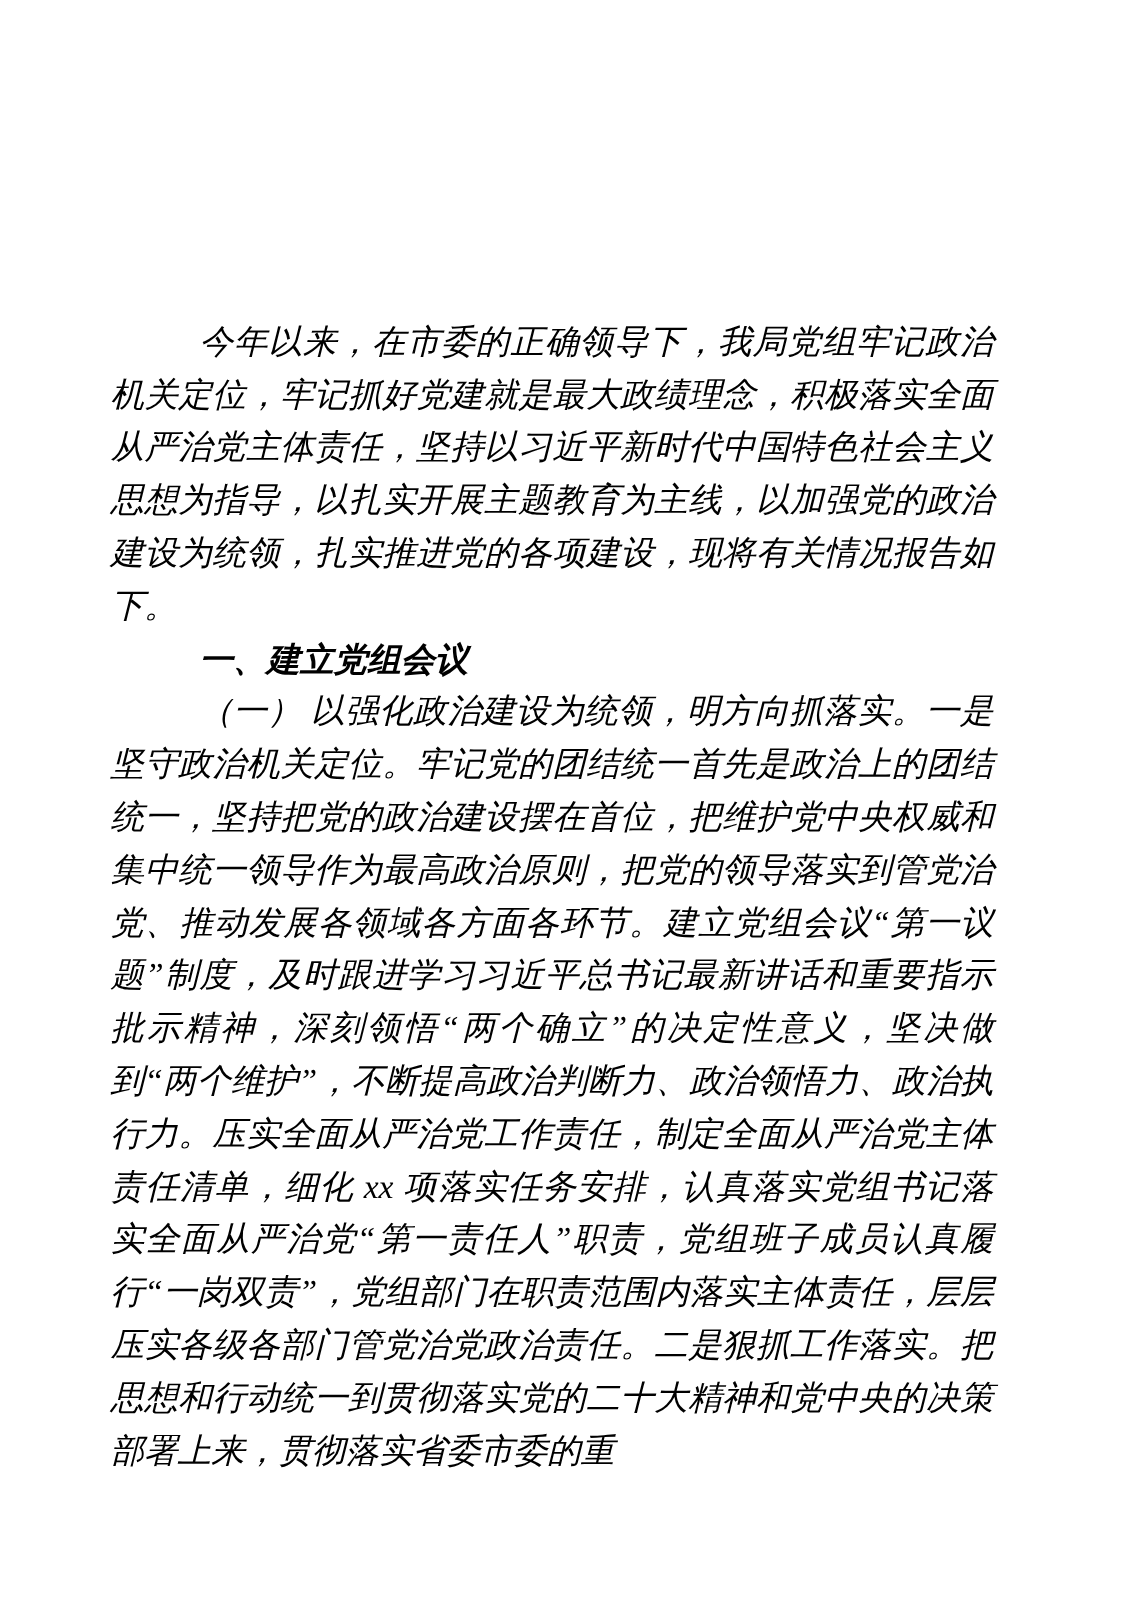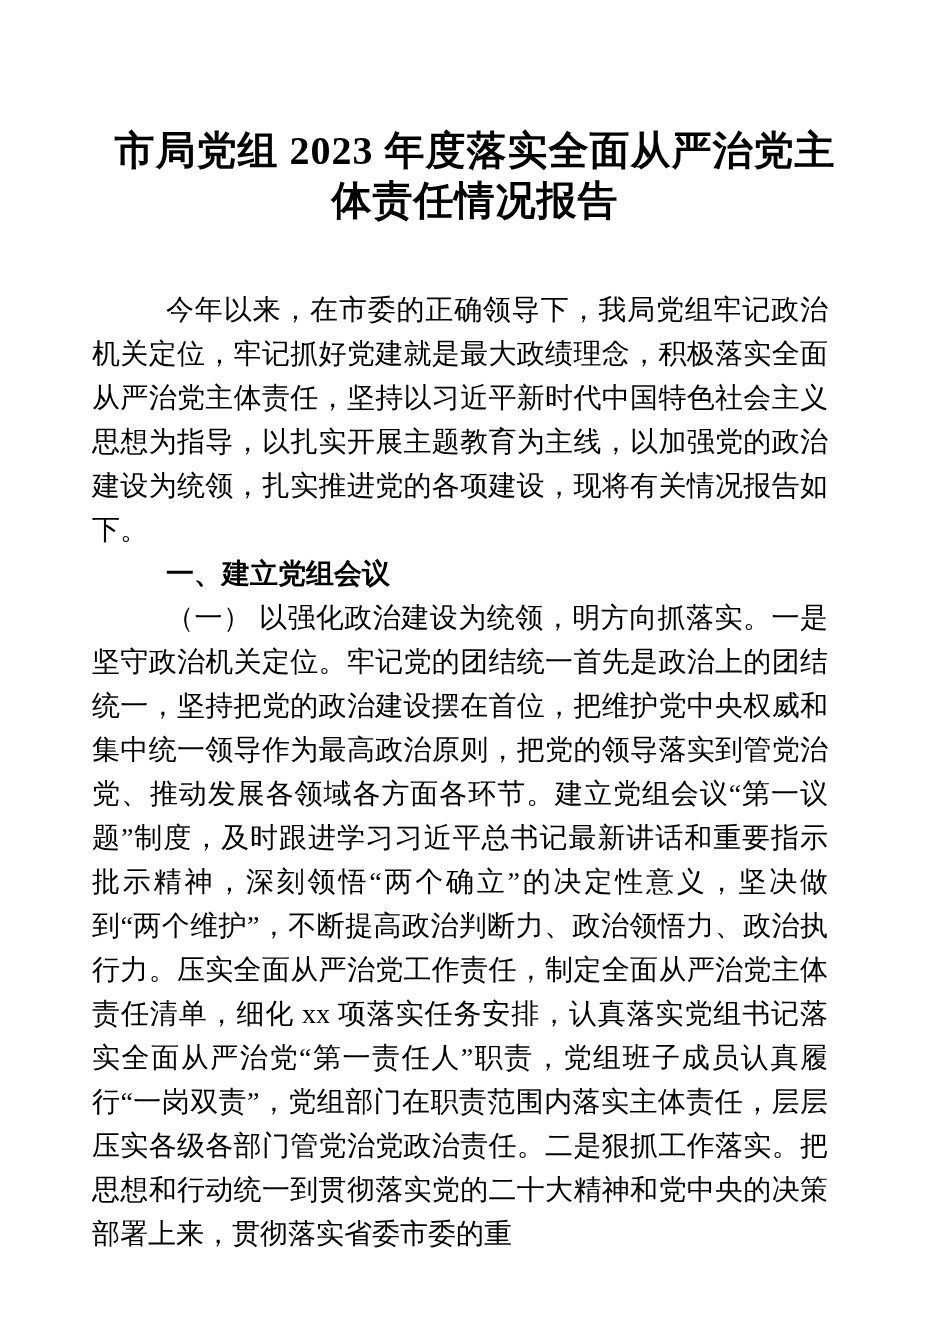--- a/index.html
+++ b/index.html
@@ -23,49 +23,49 @@
     margin: 0;
     text-align: center;
     font-family: "Liberation Serif", "DejaVu Serif", serif;
     font-weight: 700;
     font-size: 40px;
     line-height: 50px;
     letter-spacing: 1px;
   }
   .doc-body {
     position: absolute;
-    top: 288px;
+    top: 264px;
     left: 92px;
     width: 736px;
     font-family: "Liberation Serif", "DejaVu Serif", serif;
     font-size: 28px;
     line-height: 44px;
     text-align: justify;
     text-justify: inter-ideograph;
+    font-style: italic;
   }
   .para {
     margin: 0;
     padding: 0;
     text-indent: 74px;
   }
   .section-heading {
     margin: 0;
     padding: 0;
     text-indent: 74px;
     font-family: "Liberation Sans", "DejaVu Sans", sans-serif;
     font-weight: 700;
     font-size: 28px;
     line-height: 44px;
   }
 </style>
 </head>
 <body>
 
 <div class="page">
-  <h1 class="doc-title">市局党组 2023 年度落实全面从严治党主体责任情况报告</h1>
 
   <div class="doc-body">
     <p class="para">今年以来，在市委的正确领导下，我局党组牢记政治机关定位，牢记抓好党建就是最大政绩理念，积极落实全面从严治党主体责任，坚持以习近平新时代中国特色社会主义思想为指导，以扎实开展主题教育为主线，以加强党的政治建设为统领，扎实推进党的各项建设，现将有关情况报告如下。</p>
 
     <h2 class="section-heading">一、建立党组会议</h2>
 
     <p class="para">（一） 以强化政治建设为统领，明方向抓落实。一是坚守政治机关定位。牢记党的团结统一首先是政治上的团结统一，坚持把党的政治建设摆在首位，把维护党中央权威和集中统一领导作为最高政治原则，把党的领导落实到管党治党、推动发展各领域各方面各环节。建立党组会议“第一议题”制度，及时跟进学习习近平总书记最新讲话和重要指示批示精神，深刻领悟“两个确立”的决定性意义，坚决做到“两个维护”，不断提高政治判断力、政治领悟力、政治执行力。压实全面从严治党工作责任，制定全面从严治党主体责任清单，细化 xx 项落实任务安排，认真落实党组书记落实全面从严治党“第一责任人”职责，党组班子成员认真履行“一岗双责”，党组部门在职责范围内落实主体责任，层层压实各级各部门管党治党政治责任。二是狠抓工作落实。把思想和行动统一到贯彻落实党的二十大精神和党中央的决策部署上来，贯彻落实省委市委的重</p>
   </div>
 </div>
 

